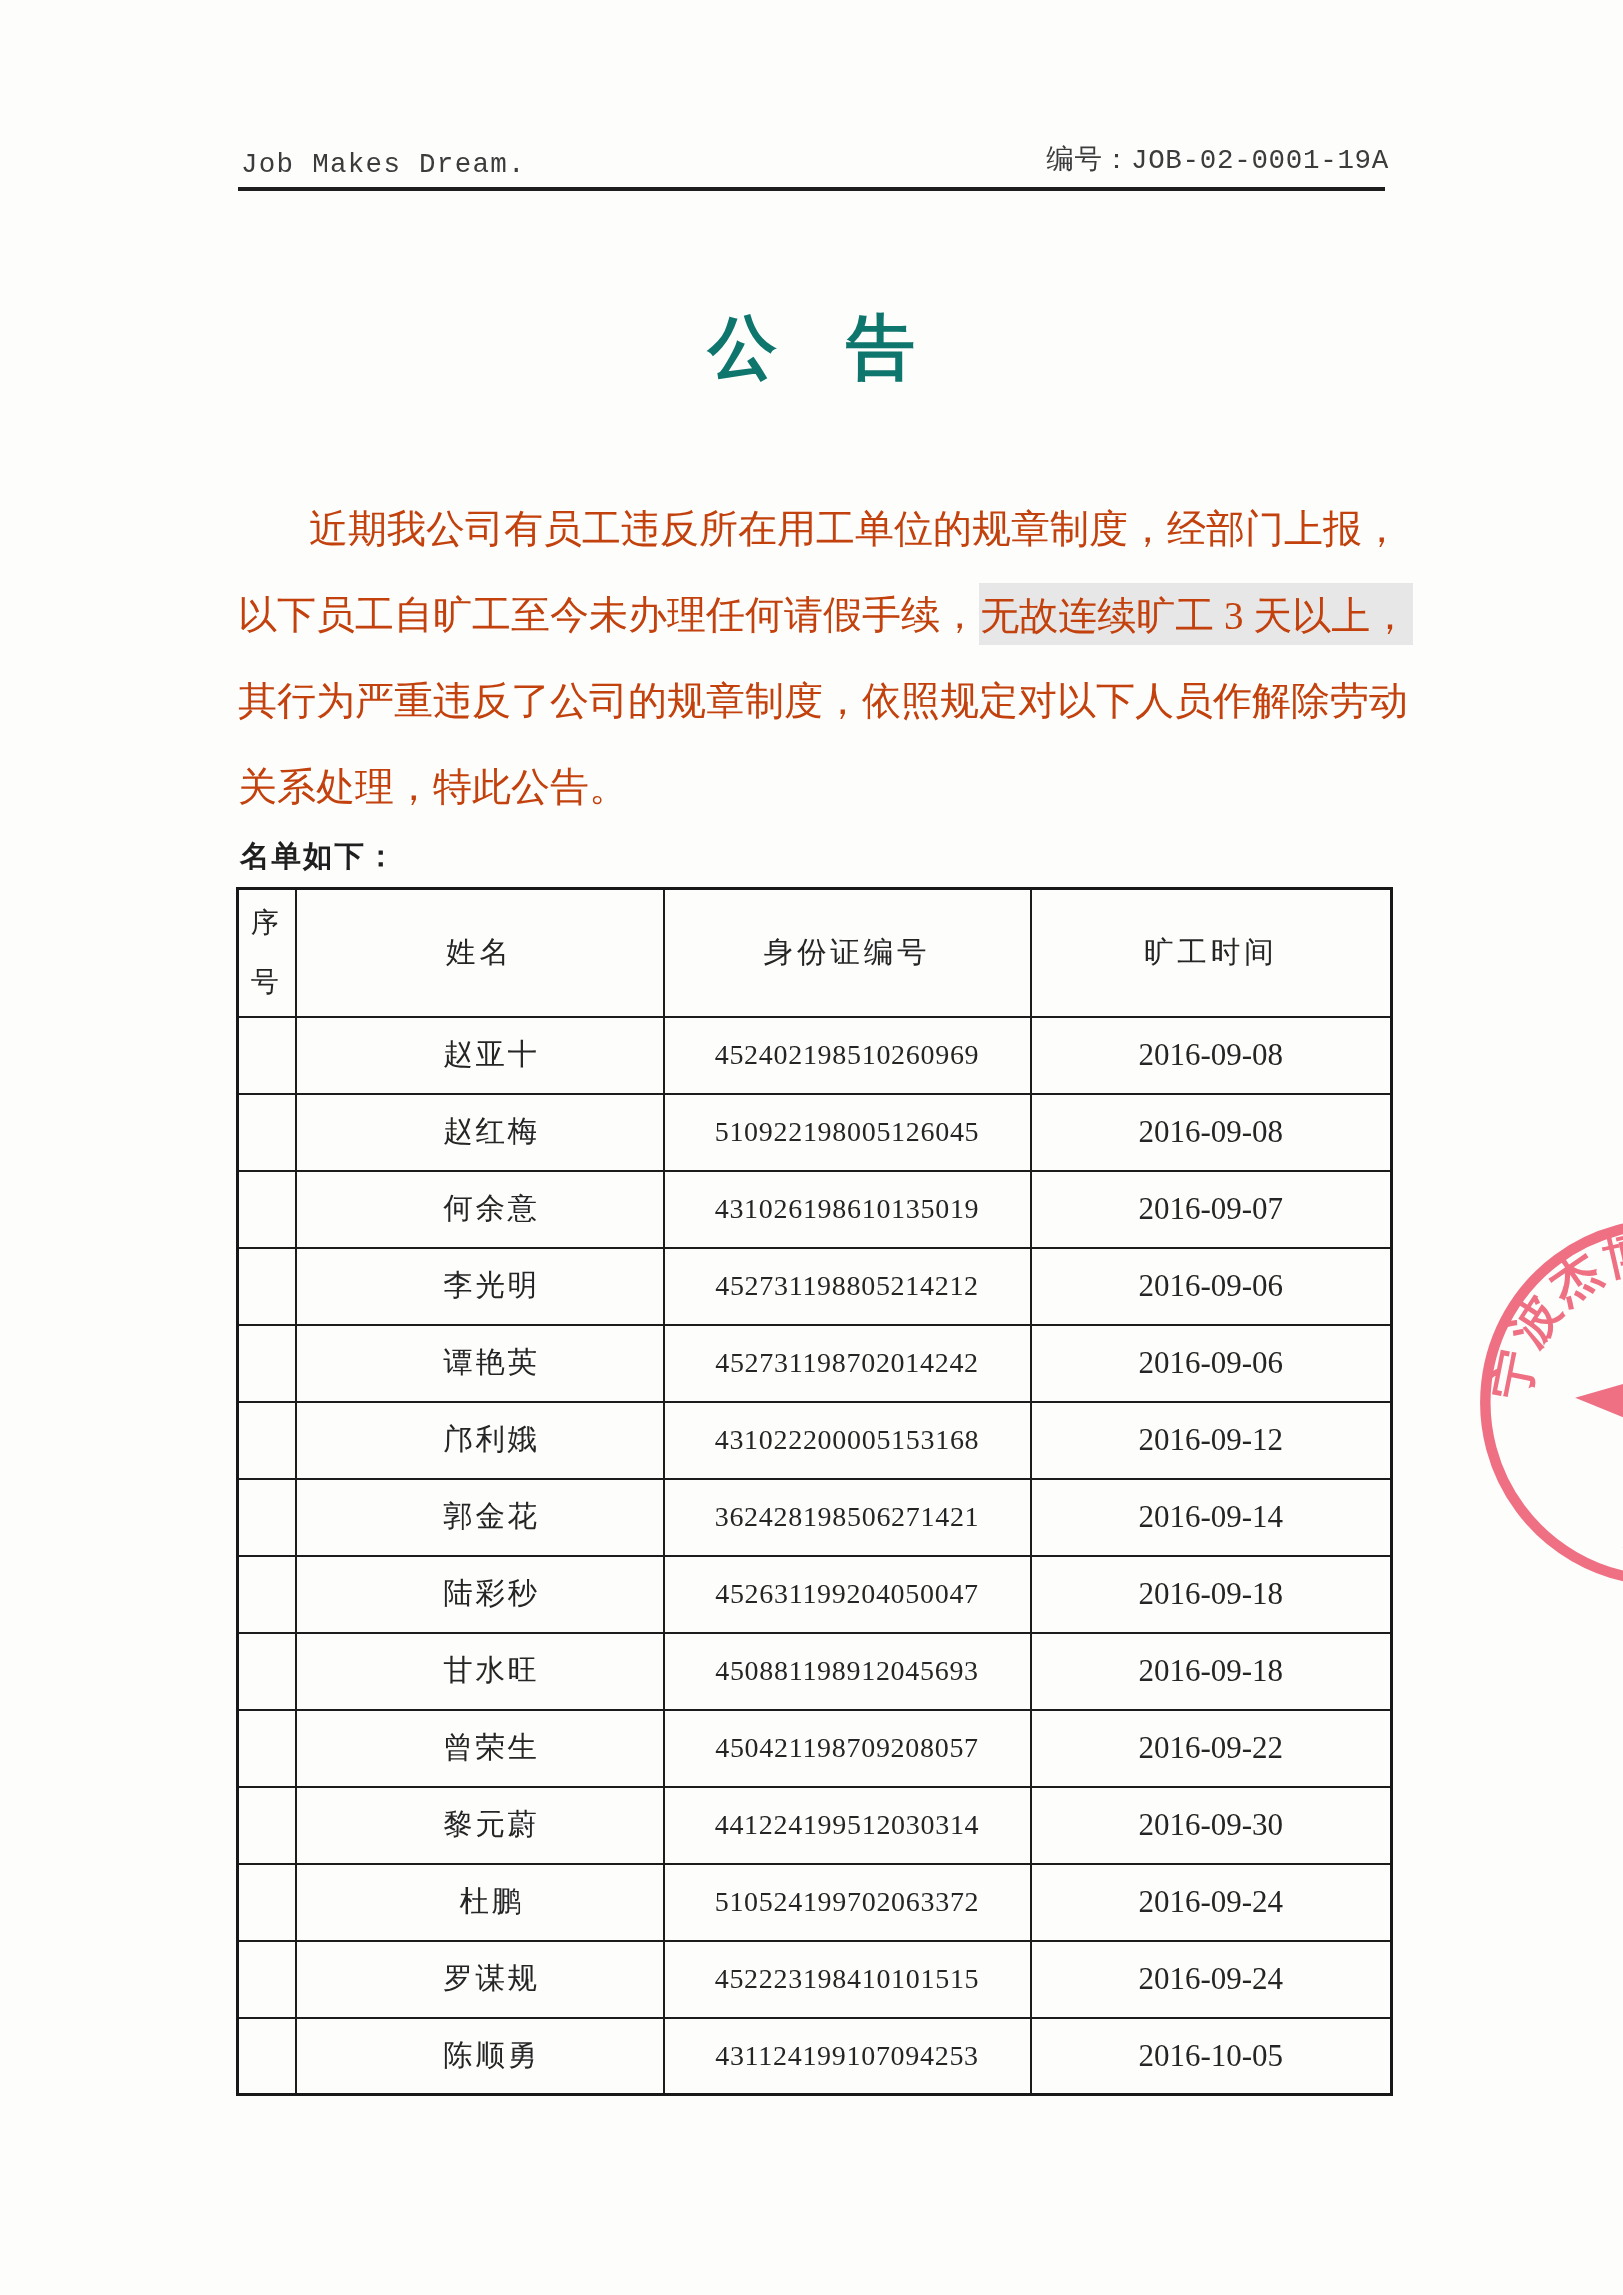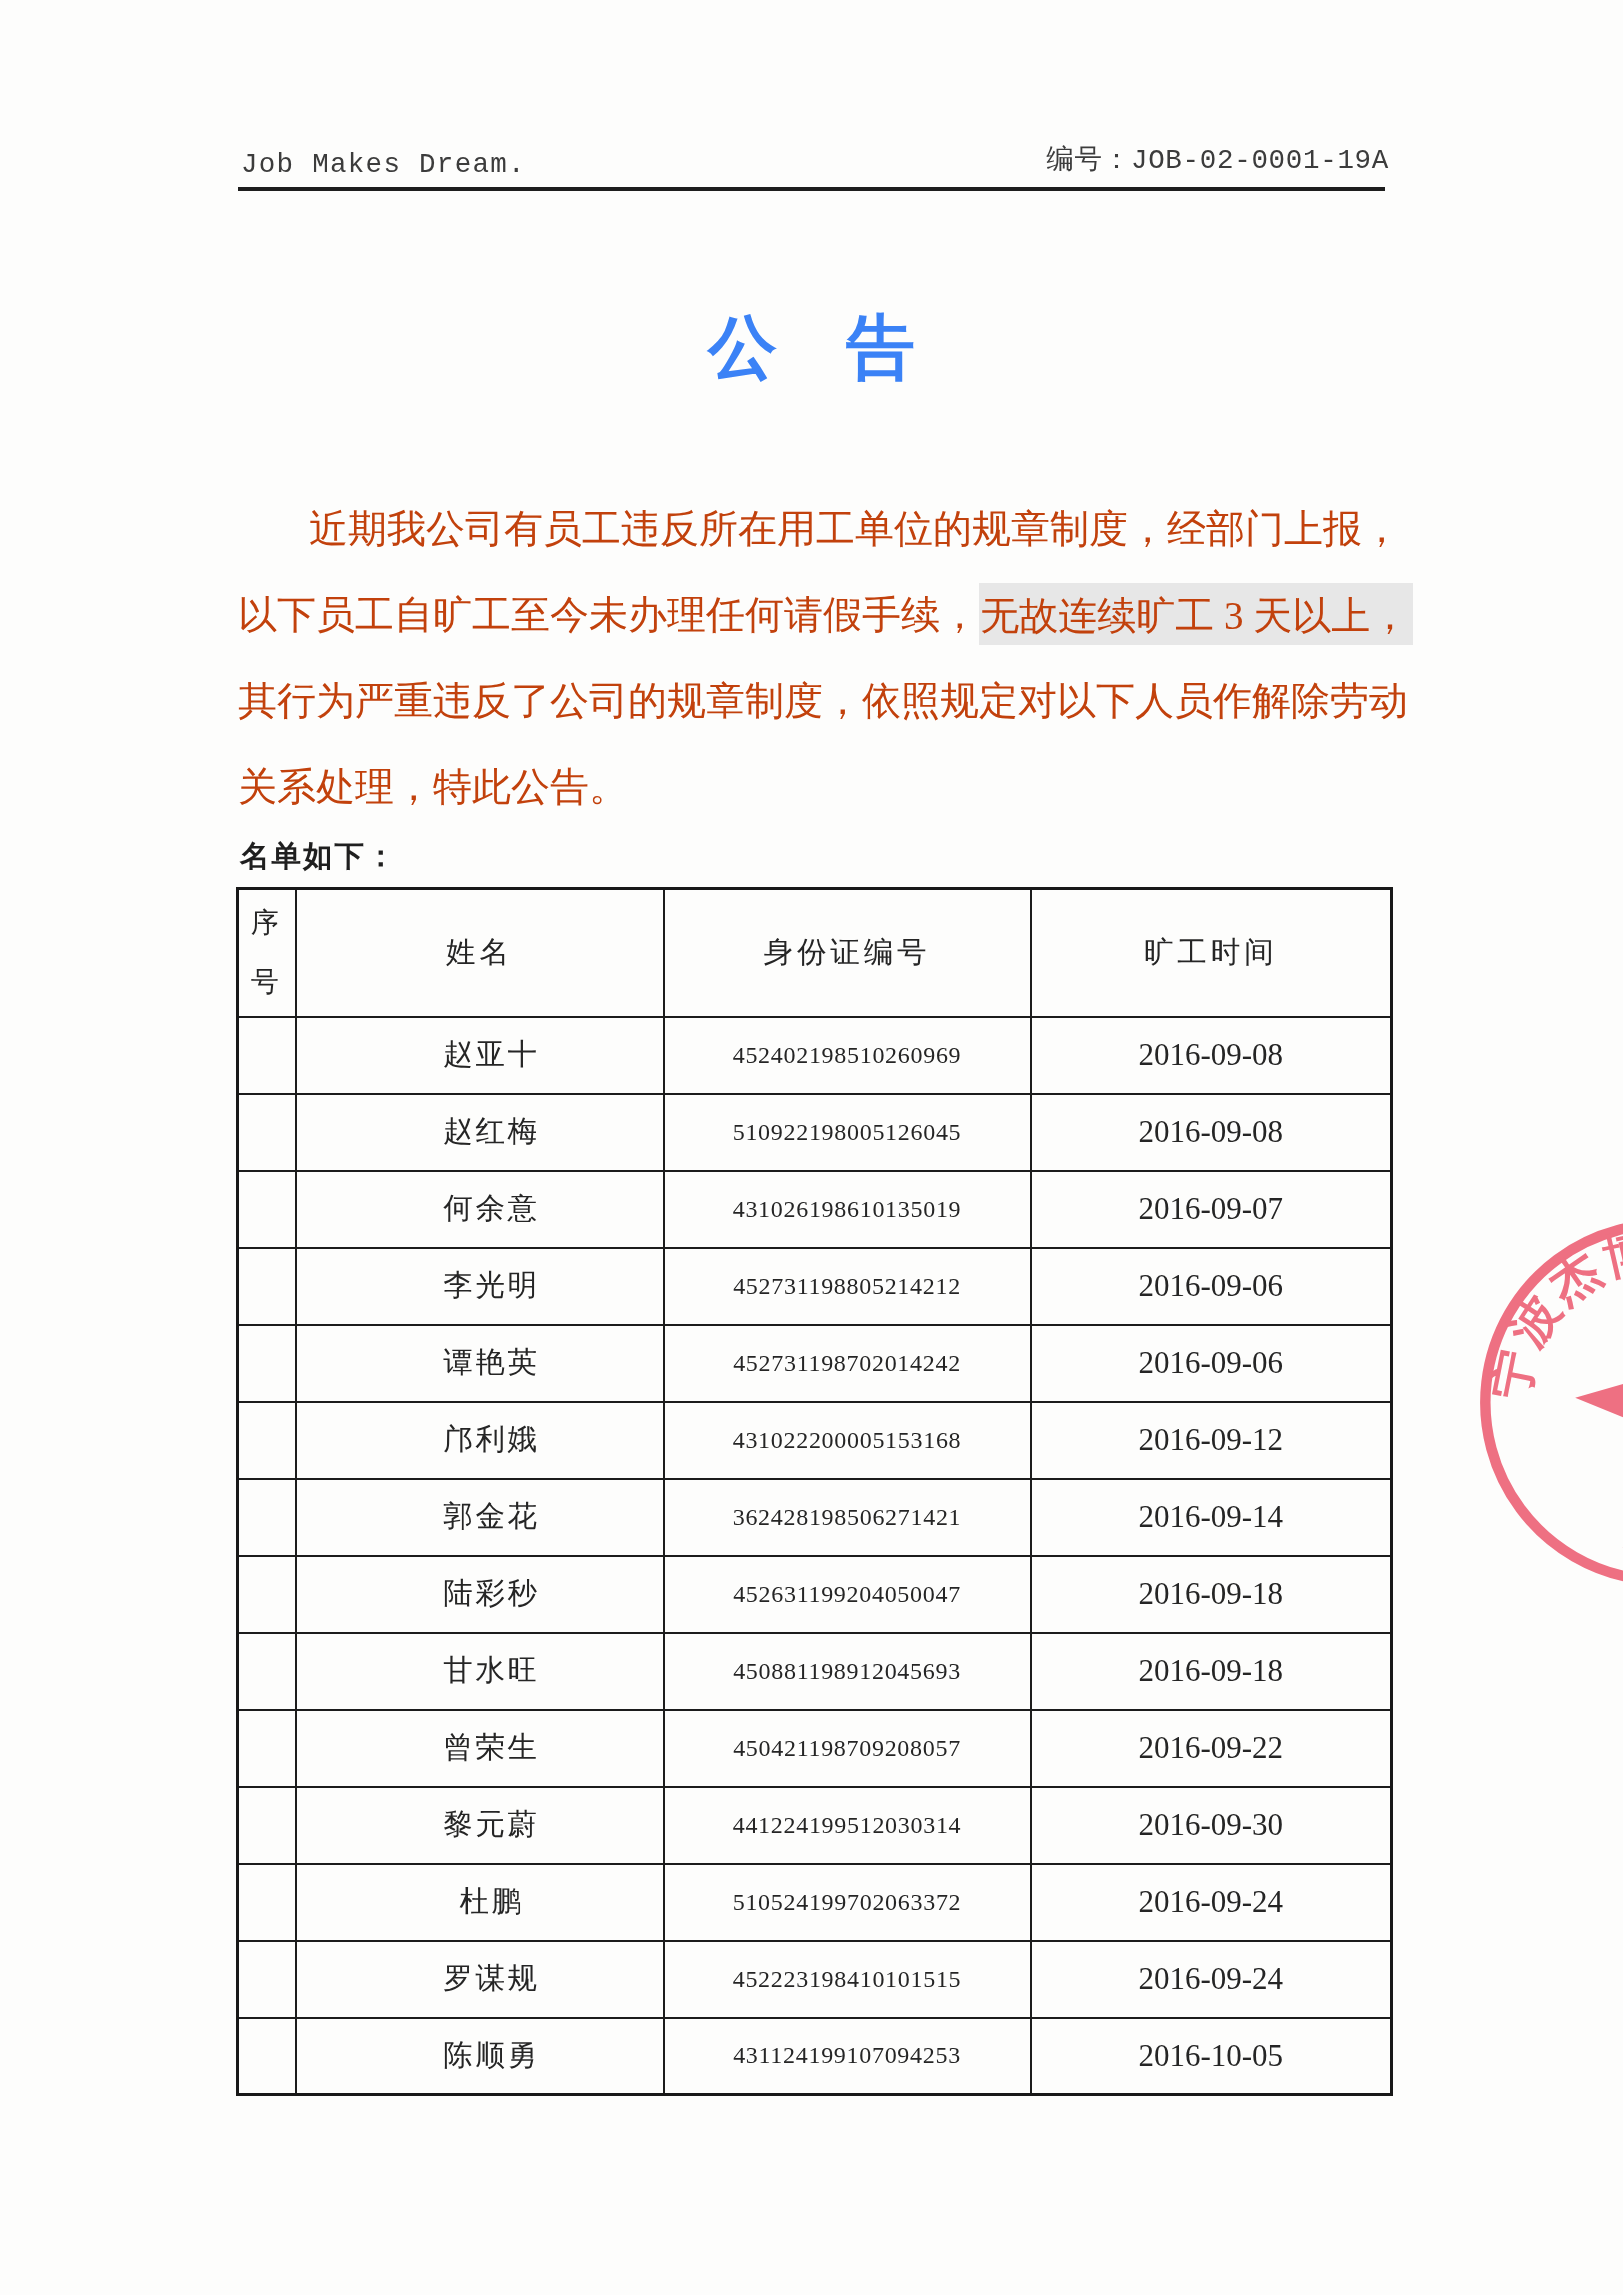--- a/index.html
+++ b/index.html
@@ -27,21 +27,21 @@
   }
   .hdr-rule {
     position: absolute; left: 238px; top: 187px;
     width: 1147px; height: 3.9px; background: #1e1e1e;
   }
 
   
   .doc-title {
     position: absolute; left: 0; top: 302px; width: 1623px;
     text-align: center;
-    font-size: 69px; font-weight: bold; color: #3b82f6;
+    font-size: 69px; font-weight: bold; color: #0f766e;
     font-family: "Liberation Serif", "DejaVu Serif", serif;
   }
 
   
   .para {
     position: absolute; left: 238px; top: 486px; width: 1148px;
     font-size: 39px; color: #c2410c;
   }
   .para .pline {
     line-height: 86px;
@@ -73,21 +73,21 @@
   table.roster td, table.roster th {
     border: 2px solid #1c1c1c;
     text-align: center; vertical-align: middle;
     font-weight: normal;
     color: #252525;
   }
   table.roster tr.hdr-row { height: 128px; }
   table.roster tr.data-row { height: 77px; }
   table.roster th { font-size: 29.5px; letter-spacing: 3.9px; }
   td.cell-name { font-size: 29.5px; letter-spacing: 2.6px; padding-left: 24px; }
-  td.cell-id   { font-size: 24px; font-family: "Liberation Serif", "DejaVu Serif", serif; letter-spacing: 0.7px; }
+  td.cell-id   { font-size: 28px; font-family: "Liberation Serif", "DejaVu Serif", serif; letter-spacing: 0.7px; }
   td.cell-date { font-size: 31px; font-family: "Liberation Serif", "DejaVu Serif", serif; }
   .idx-stack {
     display: flex; flex-direction: column; align-items: center;
     justify-content: center; gap: 31px;
     font-size: 28px; line-height: 1;
   }
   table.roster { border: 3.3px solid #181818; }
 
   
   .stamp {

